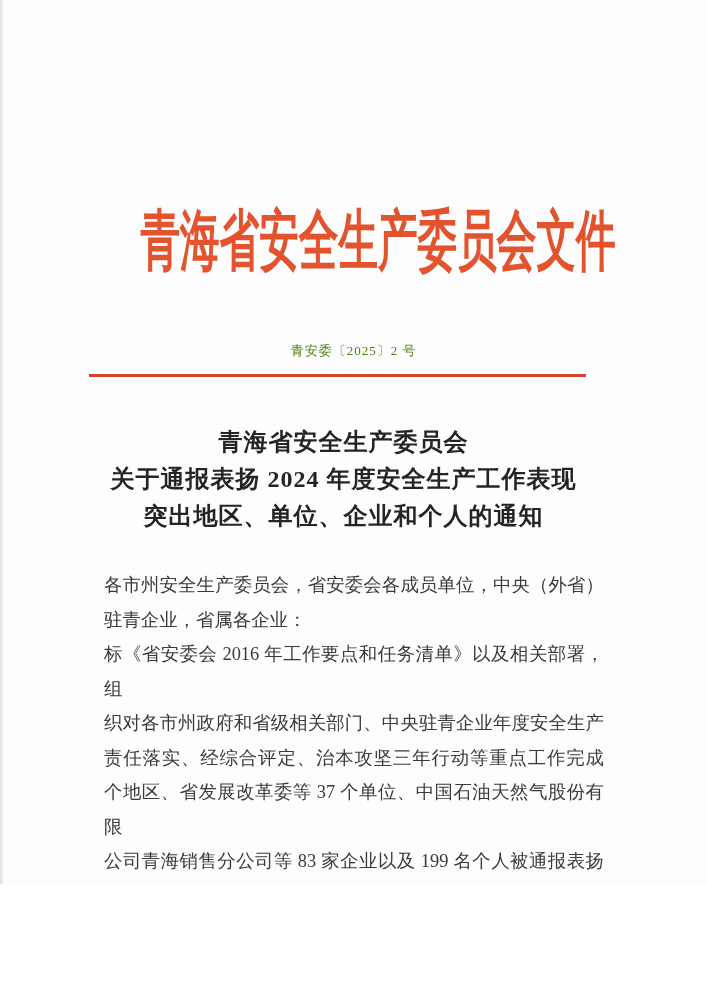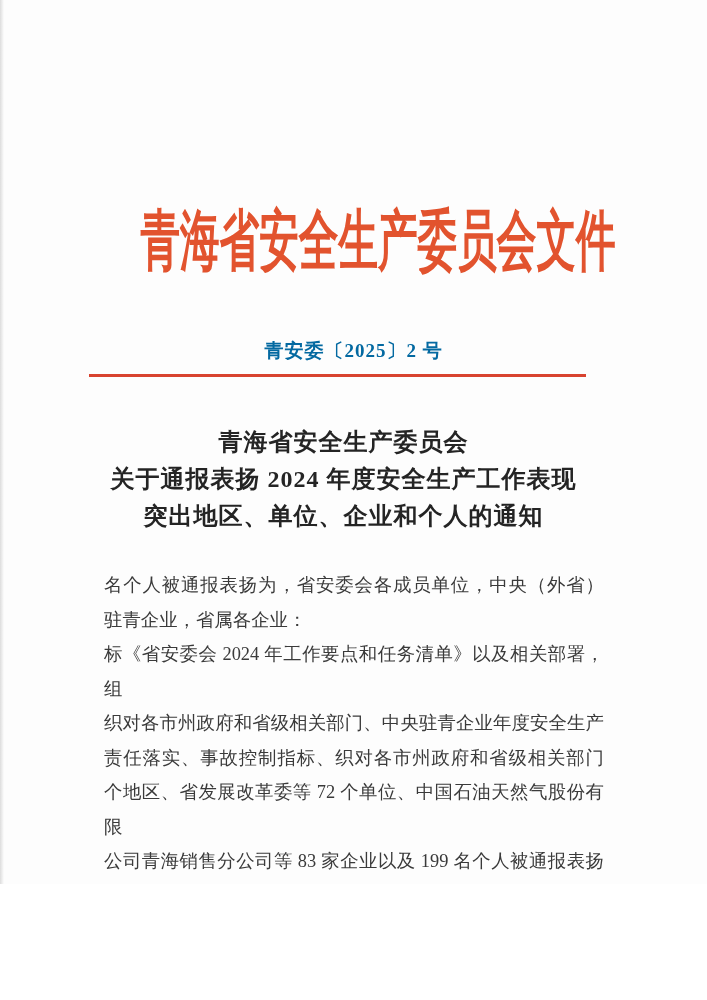--- a/index.html
+++ b/index.html
@@ -53,25 +53,24 @@
     transform-origin: center center;
     letter-spacing: 0px;
   }
   
   .doc-number {
     position: absolute;
     top: 339px;
     left: 0;
     width: 707px;
     text-align: center;
-    font-size: 19px;
+    font-size: 13px;
     line-height: 24px;
-    color: #0369a1;
+    color: #4d7c0f;
     letter-spacing: 1px;
-    font-weight: bold;
   }
   
   .red-rule {
     position: absolute;
     top: 374px;
     left: 89px;
     width: 497px;
     height: 3px;
     background: #d8432f;
   }
@@ -137,23 +136,23 @@
 
   <div class="red-rule"></div>
 
   <div class="doc-title">
     <div class="title-line">青海省安全生产委员会</div>
     <div class="title-line">关于通报表扬 2024 年度安全生产工作表现</div>
     <div class="title-line">突出地区、单位、企业和个人的通知</div>
   </div>
 
   <div class="doc-body">
-      <div class="body-line">名个人被通报表扬为，省安委会各成员单位，中央（外省）</div>
+      <div class="body-line">各市州安全生产委员会，省安委会各成员单位，中央（外省）</div>
       <div class="body-line no-just">驻青企业，省属各企业：</div>
-      <div class="body-line">标《省安委会 2024 年工作要点和任务清单》以及相关部署，组</div>
+      <div class="body-line">标《省安委会 2016 年工作要点和任务清单》以及相关部署，组</div>
       <div class="body-line">织对各市州政府和省级相关部门、中央驻青企业年度安全生产</div>
-      <div class="body-line">责任落实、事故控制指标、织对各市州政府和省级相关部门</div>
-      <div class="body-line">个地区、省发展改革委等 72 个单位、中国石油天然气股份有限</div>
+      <div class="body-line">责任落实、经综合评定、治本攻坚三年行动等重点工作完成</div>
+      <div class="body-line">个地区、省发展改革委等 37 个单位、中国石油天然气股份有限</div>
       <div class="body-line">公司青海销售分公司等 83 家企业以及 199 名个人被通报表扬为</div>
     </div>
 
   <div class="page-number">— 1 —</div>
 </div>
 
 </body></html>

